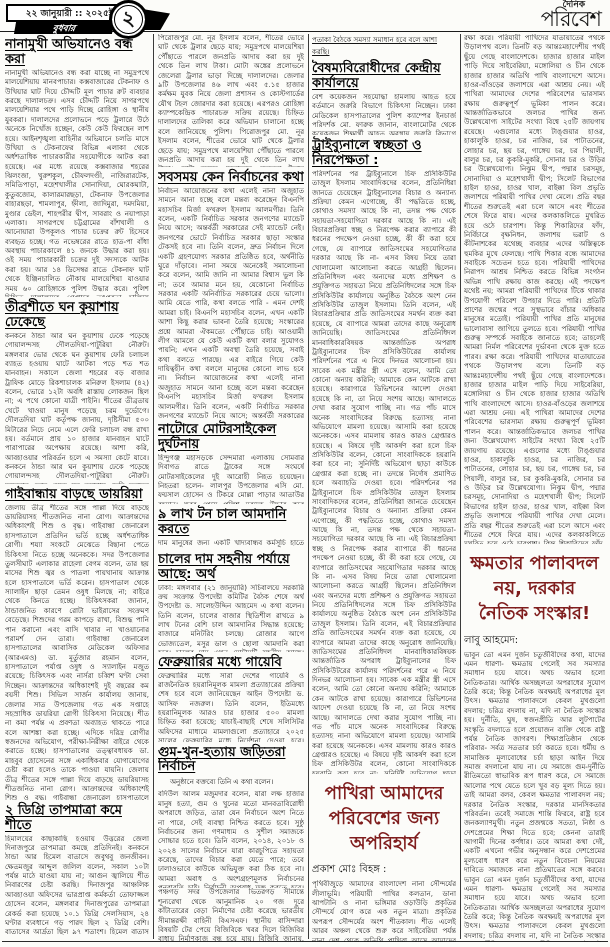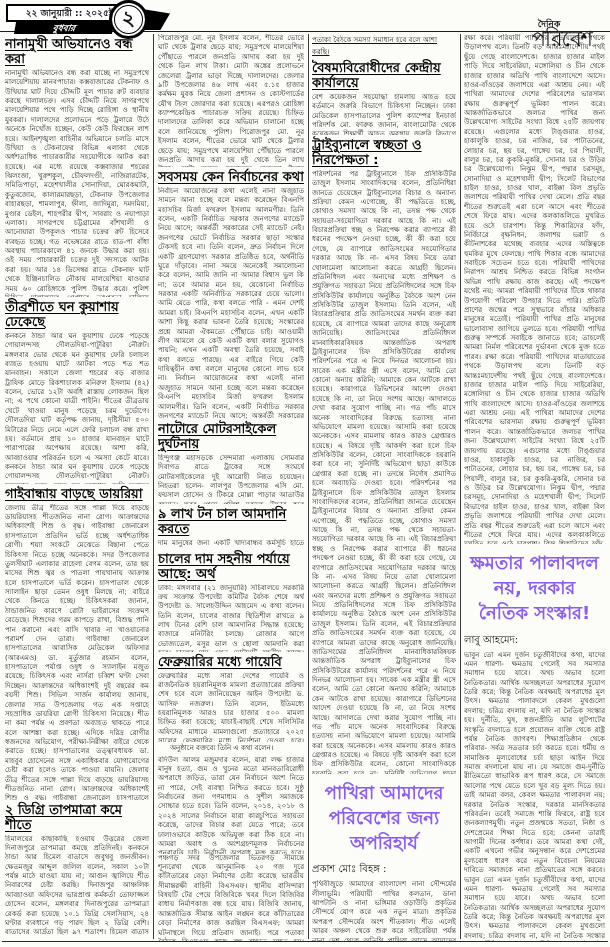--- a/index.html
+++ b/index.html
@@ -10,39 +10,39 @@
            background:#fff;display:flex;align-items:center;justify-content:center;
            font-size:9px;font-weight:700;}
   .daybar{position:absolute;left:15px;top:22px;width:98px;height:12px;background:#000;color:#fff;
           display:flex;align-items:center;justify-content:center;font-size:9px;font-weight:700;
           font-style:italic;transform:skewX(-10deg);}
   .wedge{position:absolute;left:130px;top:7px;width:40px;height:23px;background:#000;
          clip-path:polygon(0 0,100% 28%,76% 100%,0 100%);}
   .pagecircle{position:absolute;left:109px;top:0;width:33px;height:33px;border:3px solid #000;
               border-radius:50%;background:#fff;display:flex;align-items:center;justify-content:center;
               font-size:20px;font-weight:800;box-shadow:inset 0 0 0 2px #fff,inset 0 0 0 3px #000;}
-  .masthead{position:absolute;right:18px;top:0;line-height:1;text-align:left;margin-top:20px;}
+  .masthead{position:absolute;right:9px;top:0;line-height:1;text-align:center;}
   .masthead .small{display:block;font-size:9px;font-weight:800;margin:0 0 0 6px;}
   .masthead .bigname{display:block;font-size:21px;font-weight:400;letter-spacing:-1px;}
   .hrule{position:absolute;left:0;top:31px;width:610px;height:1px;background:#1b1b1b;}
   .brule{position:absolute;left:2px;top:941px;width:606px;height:1px;background:#2a2a2a;}
   
   .vrule{position:absolute;top:34px;height:905px;width:1px;background:#3a3a3a;}
   .v1{left:153px}.v2{left:308px}.v3{left:460px}
   .col{position:absolute;top:34px;height:908px;overflow:hidden;}
   .col1{left:5px;width:144px}
   .col2{left:158px;width:146px}
   .col3{left:312px;width:144px}
   .col4{left:464px;width:141px}
   
   .bt{font-size:7px;line-height:1.34;text-align:justify;overflow:hidden;word-spacing:1px;color:#1b1b1b;}
   .hl{font-weight:700;line-height:1.15;margin:3px 0 2px;color:#000;}
   .u{text-decoration:underline;text-decoration-thickness:1px;text-underline-offset:2px;}
   .h12{font-size:13px}.h13{font-size:13px}.h14{font-size:13px}
-  .bighl{font-size:18px;font-weight:800;text-align:center;line-height:1.4;margin:6px 2px 3px;color:#8b5cf6;}
+  .bighl{font-size:18px;font-weight:800;text-align:center;line-height:1.4;margin:6px 2px 3px;color:#7f1d1d;}
   .byline{font-size:10px;font-weight:400;margin:6px 0 2px;}
   .sub{font-size:7px;margin:0 12px 2px;}
   .lead{font-size:7px;margin:0 0 3px;text-decoration:underline;}
   
   .bh228{height:228px}.bh152{height:152px}.bh296{height:296px}.bh100{height:100px}
   .bh133{height:133px}.bh232{height:232px}.bh50{height:50px}.bh10{height:10px}.bh68{height:68px}
   .bh70{height:70px}.bh98{height:98px}.bh124{height:124px}
   .bh42{height:42px}.bh604{height:604px}.bh134{height:134px}
   .bh510{height:510px}.bh306{height:306px}
 </style>
@@ -89,20 +89,21 @@
     <div class="hl h13 u">সবসময় কেন নির্বাচনের কথা</div>
     <div class="bt bh232">নির্বাচন আয়োজনের কথা এলেই নানা অজুহাত সামনে আনা হচ্ছে বলে মন্তব্য করেছেন বিএনপি মহাসচিব মির্জা ফখরুল ইসলাম আলমগীর। তিনি বলেন, একটি নির্বাচিত সরকার জনগণের ম্যান্ডেট নিয়ে আসে; অন্তর্বর্তী সরকারের সেই ম্যান্ডেট নেই। জনগণের ভোটে নির্বাচিত সরকার ছাড়া সংস্কার টেকসই হবে না। তিনি বলেন, দ্রুত নির্বাচন দিলে একটি গ্রহণযোগ্য সরকার প্রতিষ্ঠিত হবে, অর্থনীতি ঘুরে দাঁড়াবে। নানা সময়ে অনেকেই সমালোচনা করে বলেন, আমি জানি না আমার বিশ্বাস ভুল কি না; তবে আমার মনে হয়, যেকোনো নির্বাচিত সরকার একটি অনির্বাচিত সরকারের চেয়ে ভালো। আমি যেতে পারি, কথা বলতে পারি - এমন দেশই আমরা চাই। বিএনপি মহাসচিব বলেন, এখন একটি আশা কিছু করার ভাবনা তৈরি হয়েছে; সংস্কারের প্রশ্নে আমরা ঐকমত্যে পৌঁছাতে চাই। আওয়ামী লীগ আমলে যে কেউ একটি কথা বলার সুযোগও পায়নি; এখন একটি অবস্থা তৈরি হয়েছে, সবাই কথা বলতে পারছে। এর বাইরে গিয়ে কেউ দায়িত্বহীন কথা বললে মানুষের কোনো লাভ হবে না। নির্বাচন আয়োজনের কথা এলেই নানা অজুহাত সামনে আনা হচ্ছে বলে মন্তব্য করেছেন বিএনপি মহাসচিব মির্জা ফখরুল ইসলাম আলমগীর। তিনি বলেন, একটি নির্বাচিত সরকার জনগণের ম্যান্ডেট নিয়ে আসে; অন্তর্বর্তী সরকারের সেই ম্যান্ডেট নেই। জনগণের ভোটে নির্বাচিত সরকার ছাড়া সংস্কার টেকসই হবে না। তিনি বলেন, দ্রুত নির্বাচন দিলে একটি গ্রহণযোগ্য সরকার প্রতিষ্ঠিত হবে, অর্থনীতি ঘুরে দাঁড়াবে। নানা সময়ে অনেকেই সমালোচনা করে বলেন, আমি জানি না আমার বিশ্বাস ভুল কি না; তবে আমার মনে হয়, যেকোনো নির্বাচিত সরকার একটি অনির্বাচিত সরকারের চেয়ে ভালো। আমি যেতে পারি, কথা বলতে পারি - এমন দেশই আমরা চাই। বিএনপি মহাসচিব বলেন, এখন একটি আশা কিছু করার ভাবনা তৈরি হয়েছে; সংস্কারের প্রশ্নে আমরা ঐকমত্যে পৌঁছাতে চাই। আওয়ামী লীগ আমলে যে কেউ একটি কথা বলার সুযোগও পায়নি; এখন একটি অবস্থা তৈরি হয়েছে, সবাই কথা বলতে পারছে। এর বাইরে গিয়ে কেউ দায়িত্বহীন কথা বললে মানুষের কোনো লাভ হবে না।</div>
     <div class="hl h13 u">নাটোরে মোটরসাইকেল দুর্ঘটনায়</div>
     <div class="bt bh50">হিন্দুগঞ্জ মহাসড়কে সেন্দমারা এলাকায় সোমবার দিবাগত রাতে ট্রাকের সঙ্গে সংঘর্ষে মোটরসাইকেলের দুই আরোহী নিহত হয়েছেন। নিহতরা হলেন- লালপুর উপজেলার এসি মো. ফয়সাল হোসেন ও টিকরে মোল্লা পাড়ার আতাউর রহমান। খবর পেয়ে পুলিশ মরদেহ উদ্ধার করে ময়নাতদন্তের জন্য হাসপাতালে পাঠায়। নিহতদের পরিবারে চলছে শোকের মাতম। হিন্দুগঞ্জ মহাসড়কে সেন্দমারা এলাকায় সোমবার দিবাগত রাতে ট্রাকের সঙ্গে সংঘর্ষে মোটরসাইকেলের দুই আরোহী নিহত হয়েছেন। নিহতরা হলেন- লালপুর উপজেলার এসি মো. ফয়সাল হোসেন ও টিকরে মোল্লা পাড়ার আতাউর রহমান। খবর পেয়ে পুলিশ মরদেহ উদ্ধার করে ময়নাতদন্তের জন্য হাসপাতালে পাঠায়। নিহতদের পরিবারে চলছে শোকের মাতম।</div>
     <div class="hl h13 u">৯ লাখ টন চাল আমদানি করতে</div>
     <div class="bt bh10">দাম মানুষের জন্য একটি খাদ্যবান্ধব কর্মসূচি হাতে নেওয়া হবে।</div>
     <div class="hl h13 u">চালের দাম সহনীয় পর্যায়ে আছে: অর্থ</div>
     <div class="bt bh68">ঢাকা: মঙ্গলবার (২১ জানুয়ারি) সচিবালয়ে সরকারি ক্রয় সংক্রান্ত উপদেষ্টা কমিটির বৈঠক শেষে অর্থ উপদেষ্টা ড. সালেহউদ্দিন আহমেদ এ কথা বলেন। তিনি বলেন, চালের বাজার স্থিতিশীল রাখতে ৯ লাখ টনের বেশি চাল আমদানির সিদ্ধান্ত হয়েছে; বাজারে মনিটরিং চলছে। রোজার আগে ভোজ্যতেল, মসুর ডাল ও ছোলা আমদানি করা হবে। চালের দাম এখন মোটামুটি সহনীয় আছে। ঢাকা: মঙ্গলবার (২১ জানুয়ারি) সচিবালয়ে সরকারি ক্রয় সংক্রান্ত উপদেষ্টা কমিটির বৈঠক শেষে অর্থ উপদেষ্টা ড. সালেহউদ্দিন আহমেদ এ কথা বলেন। তিনি বলেন, চালের বাজার স্থিতিশীল রাখতে ৯ লাখ টনের বেশি চাল আমদানির সিদ্ধান্ত হয়েছে; বাজারে মনিটরিং চলছে। রোজার আগে ভোজ্যতেল, মসুর ডাল ও ছোলা আমদানি করা হবে। চালের দাম এখন মোটামুটি সহনীয় আছে।</div>
     <div class="hl h13 u">ফেব্রুয়ারির মধ্যে গায়েবি</div>
     <div class="bt bh70">ফেব্রুয়ারির মধ্যে সারা দেশের গায়েবি ও রাজনৈতিক হয়রানিমূলক মামলা প্রত্যাহারের প্রক্রিয়া শেষ হবে বলে জানিয়েছেন আইন উপদেষ্টা ড. আসিফ নজরুল। তিনি বলেন, ইতিমধ্যে হয়রানিমূলক আরও চার হাজার ৫০০ মামলা চিহ্নিত করা হয়েছে; যাচাই-বাছাই শেষে সলিসিটর অফিসের মাধ্যমে মামলাগুলো প্রত্যাহারে ২০২৫ সালের ফেব্রুয়ারির মধ্যে নির্দেশনা দেওয়া হবে। ফেব্রুয়ারির মধ্যে সারা দেশের গায়েবি ও রাজনৈতিক হয়রানিমূলক মামলা প্রত্যাহারের প্রক্রিয়া শেষ হবে বলে জানিয়েছেন আইন উপদেষ্টা ড. আসিফ নজরুল। তিনি বলেন, ইতিমধ্যে হয়রানিমূলক আরও চার হাজার ৫০০ মামলা চিহ্নিত করা হয়েছে; যাচাই-বাছাই শেষে সলিসিটর অফিসের মাধ্যমে মামলাগুলো প্রত্যাহারে ২০২৫ সালের ফেব্রুয়ারির মধ্যে নির্দেশনা দেওয়া হবে।</div>
+    <div class="hl h13 u">গুম-খুন-হত্যায় জড়িতরা নির্বাচন</div>
     <div class="sub">অনুষ্ঠানে বক্তব্যে তিনি এ কথা বলেন।</div>
     <div class="bt bh98">বদিউল আলম মজুমদার বলেন, যারা লক্ষ হাজার মানুষ হত্যা, গুম ও খুনের মতো মানবতাবিরোধী অপরাধে জড়িত, তারা যেন নির্বাচনে অংশ নিতে না পারে, সেই ব্যবস্থা নিশ্চিত করতে হবে। সুষ্ঠু নির্বাচনের জন্য গণমাধ্যম ও সুশীল সমাজকে সোচ্চার হতে হবে। তিনি বলেন, ২০১৪, ২০১৮ ও ২০২৪ সালের নির্বাচনে যারা কারচুপিতে সহায়তা করেছে, তাদের বিচার করা যেতে পারে; তবে ঢালাওভাবে কাউকে অভিযুক্ত করা ঠিক হবে না। আমরা অবাধ ও অংশগ্রহণমূলক নির্বাচনের পুনরাবৃত্তি চাই। নির্বাচনী অপরাধ মুক্ত করতে হবে। মতবিনিময় সভায় সুশাসনের জন্য নাগরিকের সদস্যরা অংশ নেন। বদিউল আলম মজুমদার বলেন, যারা লক্ষ হাজার মানুষ হত্যা, গুম ও খুনের মতো মানবতাবিরোধী অপরাধে জড়িত, তারা যেন নির্বাচনে অংশ নিতে না পারে, সেই ব্যবস্থা নিশ্চিত করতে হবে। সুষ্ঠু নির্বাচনের জন্য গণমাধ্যম ও সুশীল সমাজকে সোচ্চার হতে হবে। তিনি বলেন, ২০১৪, ২০১৮ ও ২০২৪ সালের নির্বাচনে যারা কারচুপিতে সহায়তা করেছে, তাদের বিচার করা যেতে পারে; তবে ঢালাওভাবে কাউকে অভিযুক্ত করা ঠিক হবে না। আমরা অবাধ ও অংশগ্রহণমূলক নির্বাচনের পুনরাবৃত্তি চাই। নির্বাচনী অপরাধ মুক্ত করতে হবে। মতবিনিময় সভায় সুশাসনের জন্য নাগরিকের সদস্যরা অংশ নেন।</div>
     <div class="bt bh124">পঞ্চগড় সদর উপজেলার ভিতরগড় সীমান্তে শূন্যরেখা থেকে আনুমানিক ২০ গজ দূরে কাঁটাতারের বেড়া নির্মাণের চেষ্টা করেছে ভারতীয় সীমান্তরক্ষী বাহিনী বিএসএফ। স্থানীয় বাসিন্দারা বিষয়টি টের পেয়ে বিজিবিকে খবর দিলে বিজিবির বাধায় নির্মাণকাজ বন্ধ হয়ে যায়। বিজিবি জানায়, আন্তর্জাতিক সীমান্ত আইন লঙ্ঘন করে কাঁটাতারের বেড়া নির্মাণের কাজ করছিল বিএসএফ; আমরা ঘটনাস্থলে গিয়ে প্রতিবাদ জানাই। পরে পতাকা বৈঠকে বিএসএফ কাজ বন্ধ রাখতে সম্মত হয়। সীমান্তে বর্তমানে শান্তিপূর্ণ অবস্থা বিরাজ করছে বলে জানিয়েছেন বিজিবির কর্মকর্তারা। এলাকাবাসীকে আতঙ্কিত না হওয়ার আহ্বান জানানো হয়েছে। এ বিষয়ে বিজিবি ও বিএসএফের কোম্পানি কমান্ডার পর্যায়ে পতাকা বৈঠক হয়েছে। পঞ্চগড় সদর উপজেলার ভিতরগড় সীমান্তে শূন্যরেখা থেকে আনুমানিক ২০ গজ দূরে কাঁটাতারের বেড়া নির্মাণের চেষ্টা করেছে ভারতীয় সীমান্তরক্ষী বাহিনী বিএসএফ। স্থানীয় বাসিন্দারা বিষয়টি টের পেয়ে বিজিবিকে খবর দিলে বিজিবির বাধায় নির্মাণকাজ বন্ধ হয়ে যায়। বিজিবি জানায়, আন্তর্জাতিক সীমান্ত আইন লঙ্ঘন করে কাঁটাতারের বেড়া নির্মাণের কাজ করছিল বিএসএফ; আমরা ঘটনাস্থলে গিয়ে প্রতিবাদ জানাই। পরে পতাকা বৈঠকে বিএসএফ কাজ বন্ধ রাখতে সম্মত হয়। সীমান্তে বর্তমানে শান্তিপূর্ণ অবস্থা বিরাজ করছে বলে জানিয়েছেন বিজিবির কর্মকর্তারা। এলাকাবাসীকে আতঙ্কিত না হওয়ার আহ্বান জানানো হয়েছে। এ বিষয়ে বিজিবি ও বিএসএফের কোম্পানি কমান্ডার পর্যায়ে পতাকা বৈঠক হয়েছে।</div>
   </div>
 
   <div class="col col3">
     <div class="lead">পতাকা বৈঠকে সমস্যা সমাধান হবে বলে আশা করছি।</div>
     <div class="hl h13 u">বৈষম্যবিরোধীদের কেন্দ্রীয় কার্যালয়ে</div>
     <div class="bt bh42">বেশ কয়েকজন সহযোদ্ধা হামলায় আহত হয়ে বর্তমানে জরুরি বিভাগে চিকিৎসা নিচ্ছেন। ঢাকা মেডিকেল হাসপাতালের পুলিশ ক্যাম্পের ইনচার্জ পরিদর্শক মো. ফারুক জানান, বাংলামোটর থেকে কয়েকজন শিক্ষার্থী আহত অবস্থায় জরুরি বিভাগে এসেছে। তাদের সবার চিকিৎসা চলছে।</div>
     <div class="hl h13 u">ট্রাইব্যুনালে স্বচ্ছতা ও নিরপেক্ষতা :</div>

